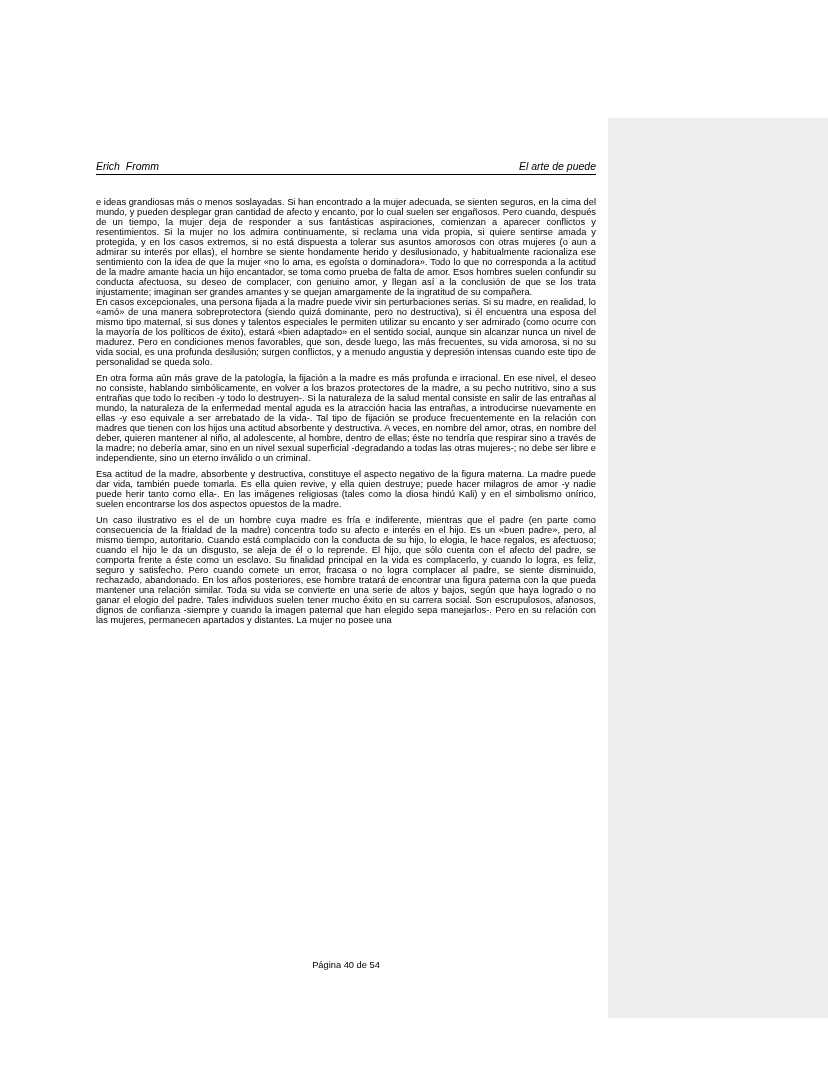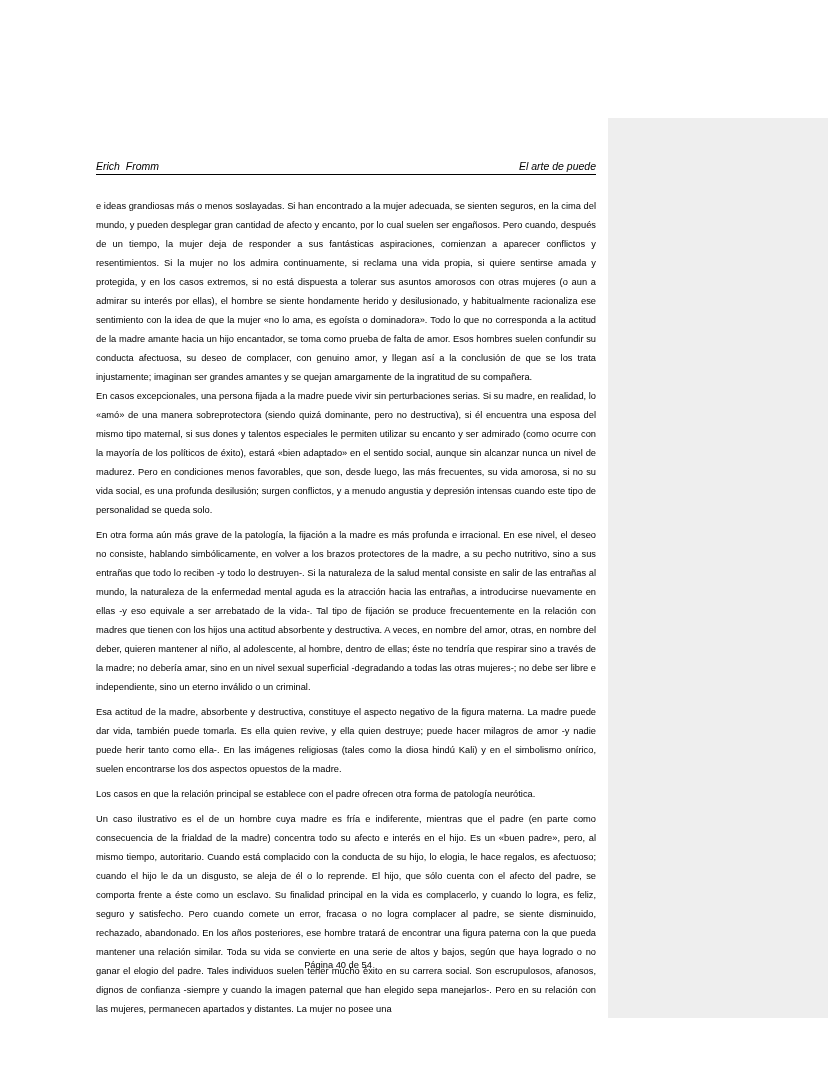--- a/index.html
+++ b/index.html
@@ -47,31 +47,31 @@
     font-size: 10.5px;
     color: #000;
     border-bottom: 1px solid #000;
     padding-bottom: 2px;
     margin-bottom: 22px;
   }
   .header-left { white-space: pre; }
   .header-right { white-space: pre; }
   p.body {
     font-size: 9.3px;
-    line-height: 19px;
+    line-height: 10px;
     text-align: justify;
     margin: 0 0 0 0;
     color: #000;
     hyphens: none;
   }
   p.gap { margin-top: 6px; }
   .footer {
     position: absolute;
     top: 960px;
-    left: 88px;
+    left: 96px;
     width: 500px;
     text-align: center;
     font-size: 9.3px;
     color: #000;
   }
 </style>
 </head>
 <body>
 
 <div id="page">
@@ -84,21 +84,20 @@
 
       <div class="header-line">
         <span class="header-left">Erich  Fromm</span>
         <span class="header-right">El arte de puede</span>
       </div>
 
       <p class="body">e ideas grandiosas más o menos soslayadas. Si han encontrado a la mujer adecuada, se sienten seguros, en la cima del mundo, y pueden desplegar gran cantidad de afecto y encanto, por lo cual suelen ser engañosos. Pero cuando, después de un tiempo, la mujer deja de responder a sus fantásticas aspiraciones, comienzan a aparecer conflictos y resentimientos. Si la mujer no los admira continuamente, si reclama una vida propia, si quiere sentirse amada y protegida, y en los casos extremos, si no está dispuesta a tolerar sus asuntos amorosos con otras mujeres (o aun a admirar su interés por ellas), el hombre se siente hondamente herido y desilusionado, y habitualmente racionaliza ese sentimiento con la idea de que la mujer «no lo ama, es egoísta o dominadora». Todo lo que no corresponda a la actitud de la madre amante hacia un hijo encantador, se toma como prueba de falta de amor. Esos hombres suelen confundir su conducta afectuosa, su deseo de complacer, con genuino amor, y llegan así a la conclusión de que se los trata injustamente; imaginan ser grandes amantes y se quejan amargamente de la ingratitud de su compañera.</p>
       <p class="body">En casos excepcionales, una persona fijada a la madre puede vivir sin perturbaciones serias. Si su madre, en realidad, lo «amó» de una manera sobreprotectora (siendo quizá dominante, pero no destructiva), si él encuentra una esposa del mismo tipo maternal, si sus dones y talentos especiales le permiten utilizar su encanto y ser admirado (como ocurre con la mayoría de los políticos de éxito), estará «bien adaptado» en el sentido social, aunque sin alcanzar nunca un nivel de madurez. Pero en condiciones menos favorables, que son, desde luego, las más frecuentes, su vida amorosa, si no su vida social, es una profunda desilusión; surgen conflictos, y a menudo angustia y depresión intensas cuando este tipo de personalidad se queda solo.</p>
       <p class="body gap">En otra forma aún más grave de la patología, la fijación a la madre es más profunda e irracional. En ese nivel, el deseo no consiste, hablando simbólicamente, en volver a los brazos protectores de la madre, a su pecho nutritivo, sino a sus entrañas que todo lo reciben -y todo lo destruyen-. Si la naturaleza de la salud mental consiste en salir de las entrañas al mundo, la naturaleza de la enfermedad mental aguda es la atracción hacia las entrañas, a introducirse nuevamente en ellas -y eso equivale a ser arrebatado de la vida-. Tal tipo de fijación se produce frecuentemente en la relación con madres que tienen con los hijos una actitud absorbente y destructiva. A veces, en nombre del amor, otras, en nombre del deber, quieren mantener al niño, al adolescente, al hombre, dentro de ellas; éste no tendría que respirar sino a través de la madre; no debería amar, sino en un nivel sexual superficial -degradando a todas las otras mujeres-; no debe ser libre e independiente, sino un eterno inválido o un criminal.</p>
       <p class="body gap">Esa actitud de la madre, absorbente y destructiva, constituye el aspecto negativo de la figura materna. La madre puede dar vida, también puede tomarla. Es ella quien revive, y ella quien destruye; puede hacer milagros de amor -y nadie puede herir tanto como ella-. En las imágenes religiosas (tales como la diosa hindú Kali) y en el simbolismo onírico, suelen encontrarse los dos aspectos opuestos de la madre.</p>
-      <p class="body gap">Los casos en que la relación principal se establece con el padre ofrecen otra forma de patología neurótica.</p>
       <p class="body gap">Un caso ilustrativo es el de un hombre cuya madre es fría e indiferente, mientras que el padre (en parte como consecuencia de la frialdad de la madre) concentra todo su afecto e interés en el hijo. Es un «buen padre», pero, al mismo tiempo, autoritario. Cuando está complacido con la conducta de su hijo, lo elogia, le hace regalos, es afectuoso; cuando el hijo le da un disgusto, se aleja de él o lo reprende. El hijo, que sólo cuenta con el afecto del padre, se comporta frente a éste como un esclavo. Su finalidad principal en la vida es complacerlo, y cuando lo logra, es feliz, seguro y satisfecho. Pero cuando comete un error, fracasa o no logra complacer al padre, se siente disminuido, rechazado, abandonado. En los años posteriores, ese hombre tratará de encontrar una figura paterna con la que pueda mantener una relación similar. Toda su vida se convierte en una serie de altos y bajos, según que haya logrado o no ganar el elogio del padre. Tales individuos suelen tener mucho éxito en su carrera social. Son escrupulosos, afanosos, dignos de confianza -siempre y cuando la imagen paternal que han elegido sepa manejarlos-. Pero en su relación con las mujeres, permanecen apartados y distantes. La mujer no posee una</p>
 
     </div>
 
     <div class="footer">
       <span>Página 40 de 54</span>
     </div>
 
   </div>
 

